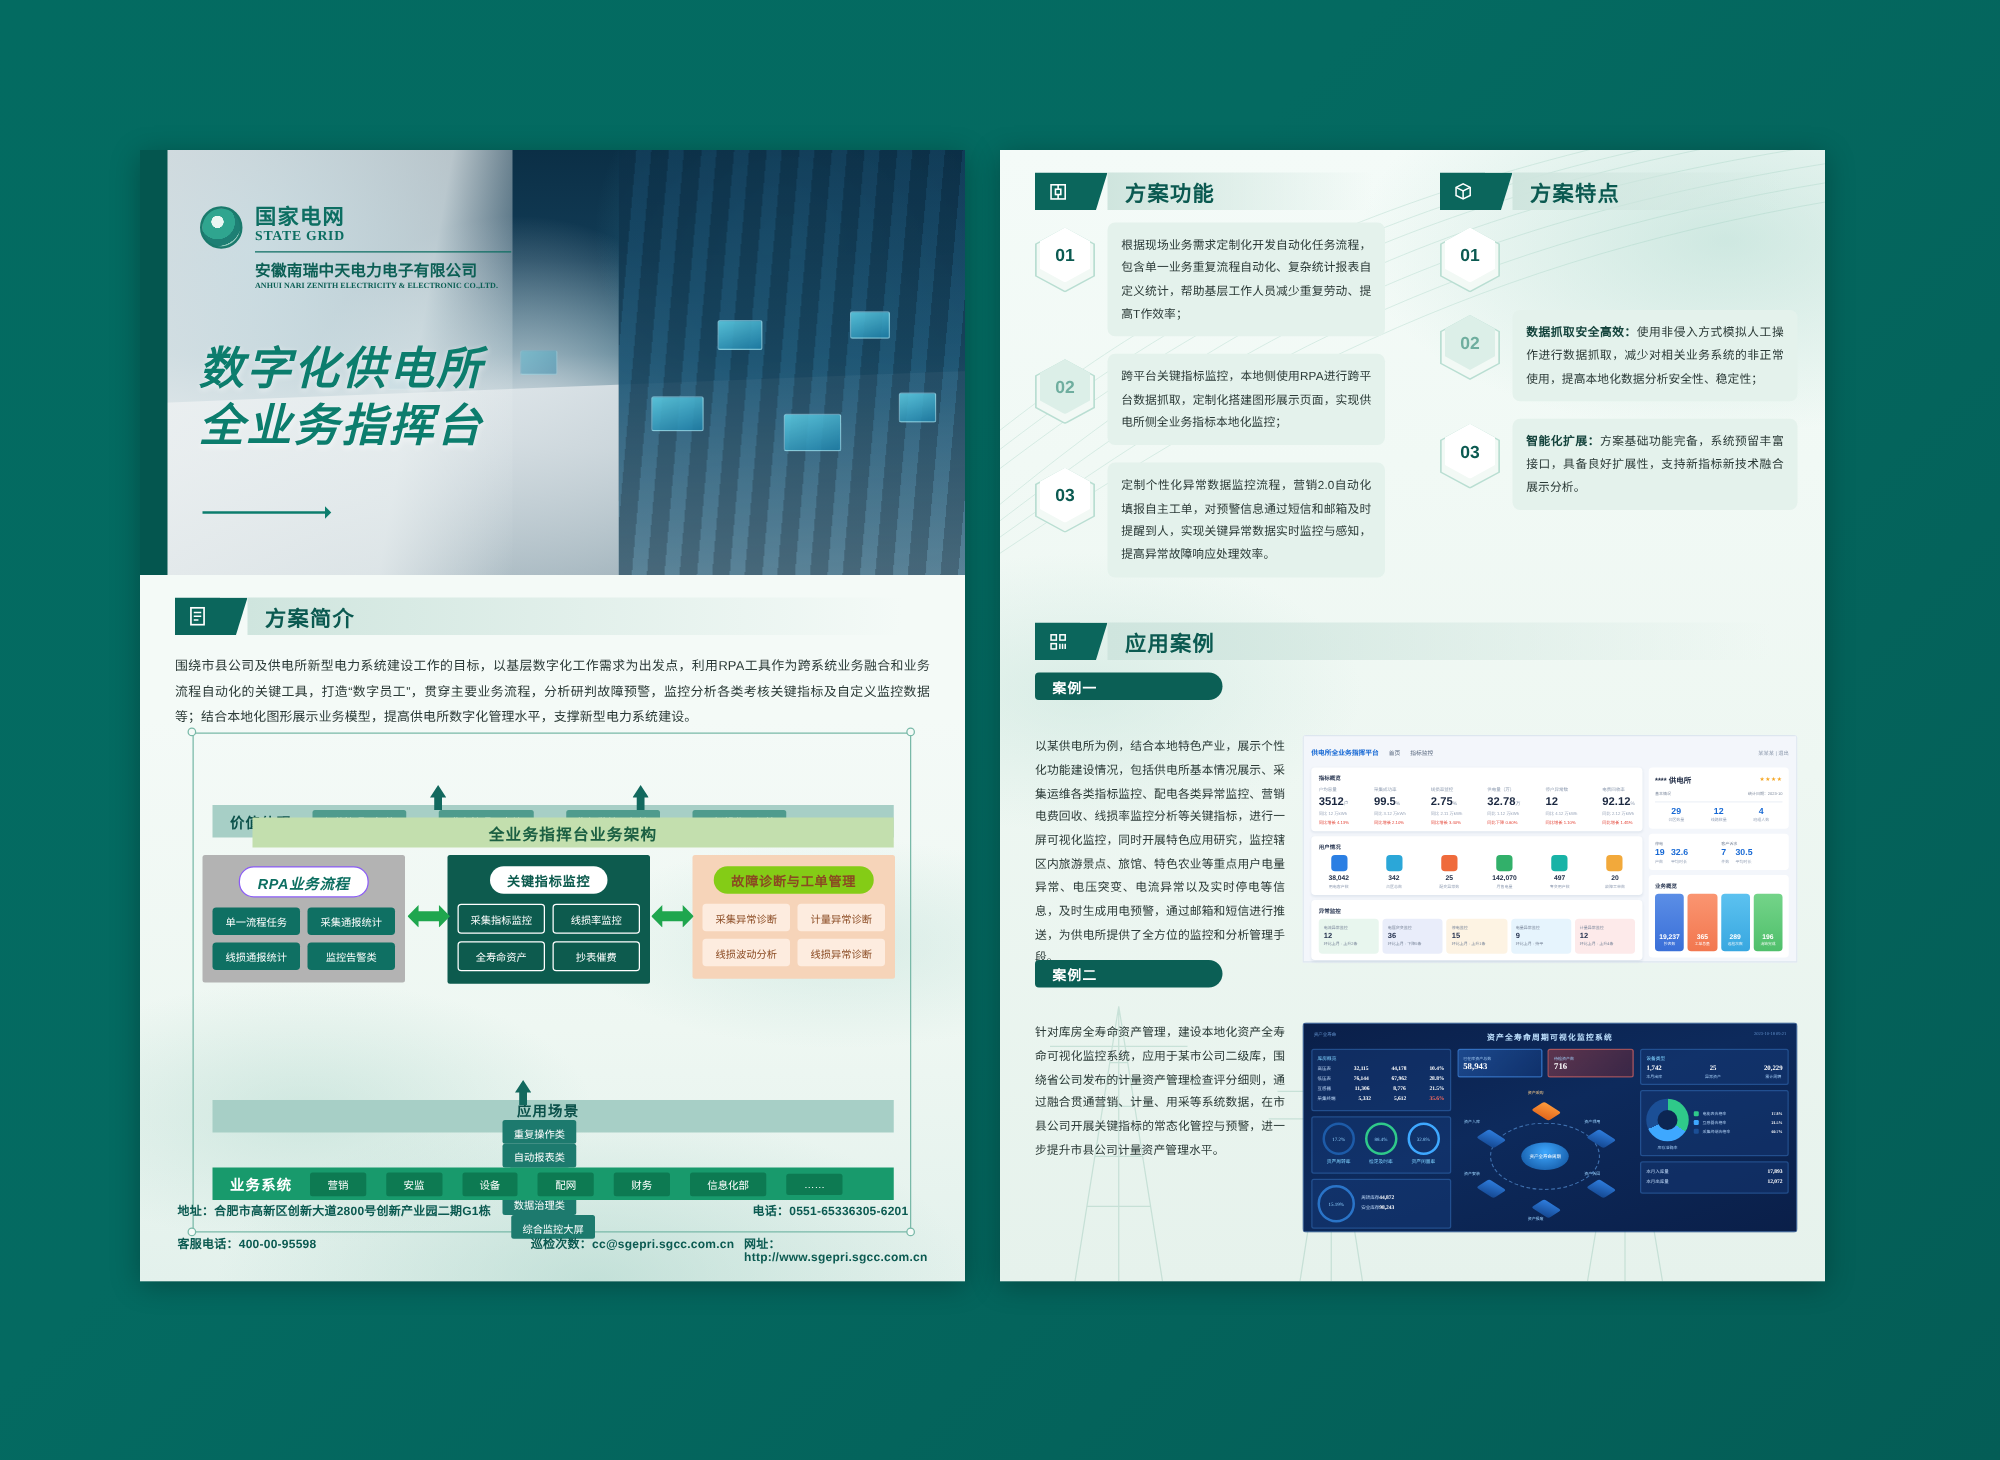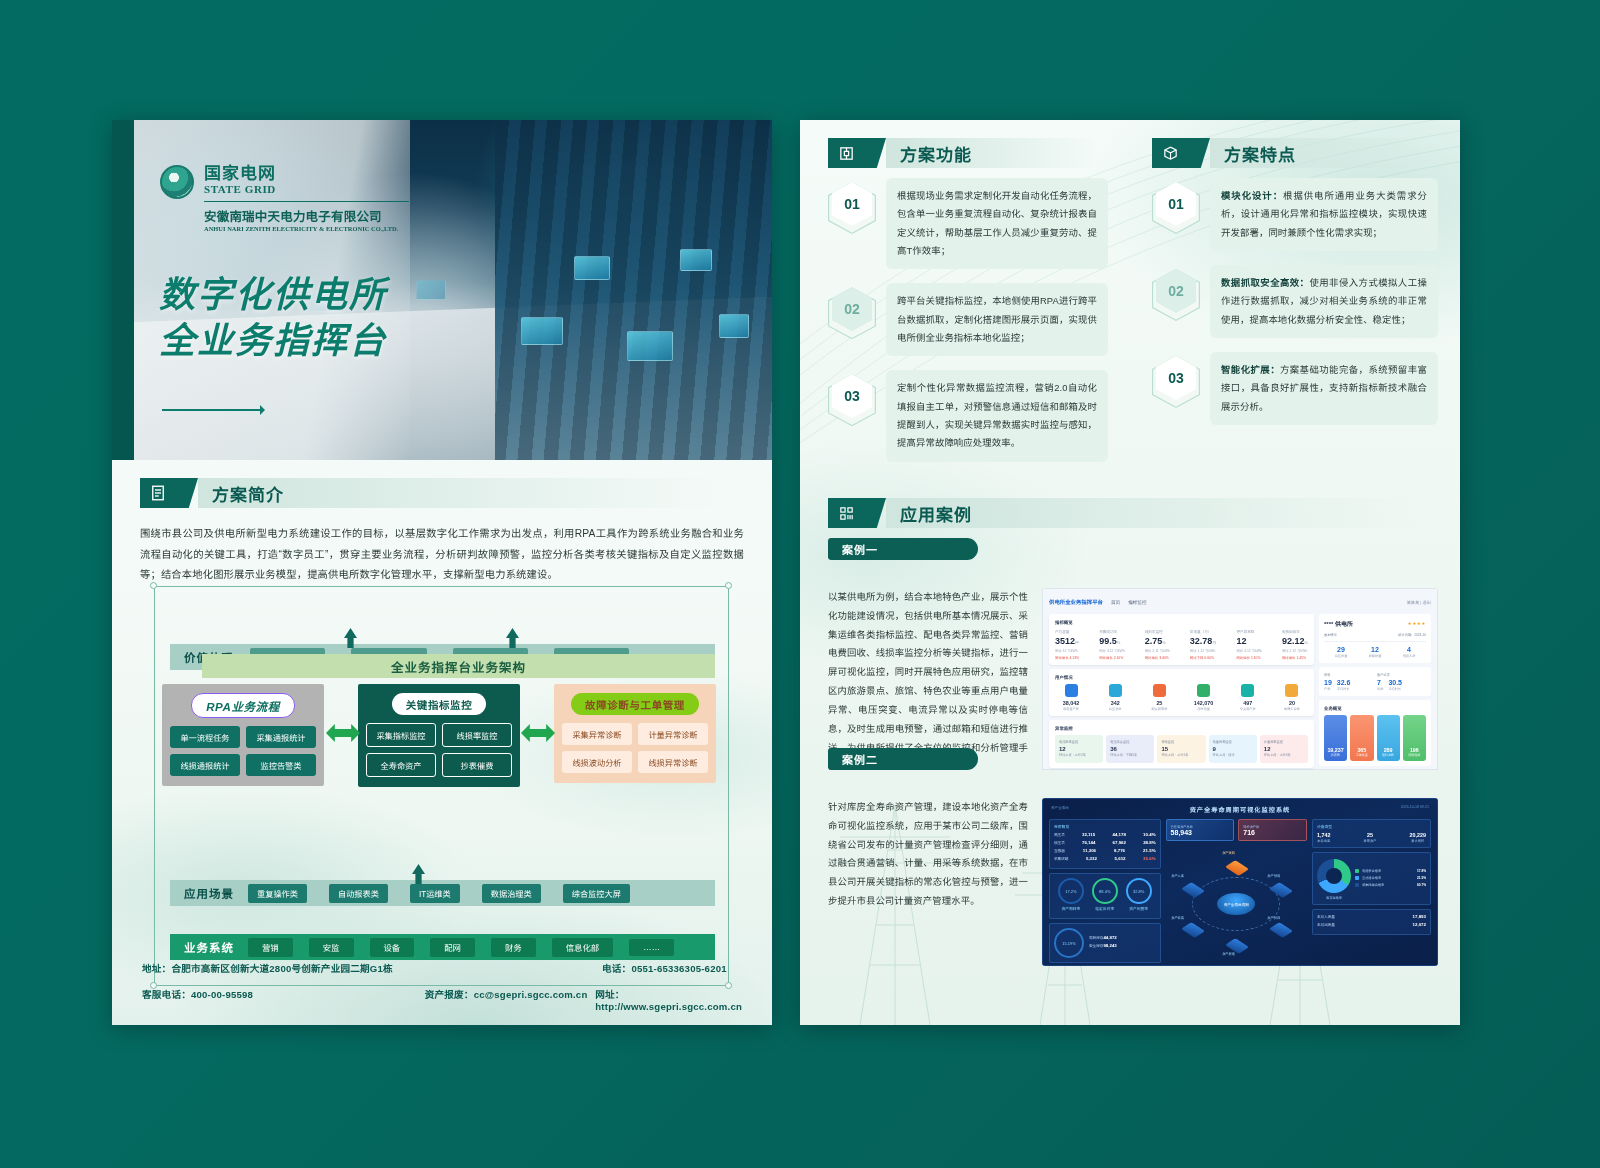--- a/index.html
+++ b/index.html
@@ -103,21 +103,21 @@
   .col-a .col-title{background:#fff;color:#0d6f61;border:1px solid #8b5cf6;font-size:11.5px;font-style:italic;}
   .col-a .cell{background:#0f7063;color:#fff;}
   .col-b{left:218px;width:162px;background:#0d5b4e;}
   .col-b .col-title{background:#fff;color:#0d5b4e;}
   .col-b .cell{background:#0d5b4e;color:#fff;border:1px solid #ffffff;}
   .col-c{left:414px;width:162px;background:#f6d4b9;}
   .col-c .col-title{background:#84cc16;color:#8a4a22;}
   .col-c .cell{background:#fdecdf;color:#8a4a22;}
   .lrArrow{position:absolute;top:148px;width:34px;height:18px;background:#1fa64e;
     clip-path:polygon(0 50%,26% 0,26% 28%,74% 28%,74% 0,100% 50%,74% 100%,74% 72%,26% 72%,26% 100%);}
-  .scene-band{left:30px;top:258px;width:545px;height:26px;background:#a7cfc6;padding:0 8px;}
+  .scene-band{left:30px;top:258px;width:545px;height:26px;background:#a7cfc6;padding:0 8px;flex-direction:column;}
   .scene-band .band-label{color:#0b514a;margin-right:14px;margin-left:6px;}
   .scene-band .chip{background:#1d7a6e;margin-right:22px;font-size:8.2px;}
   .sys-band{left:30px;top:312px;width:545px;height:26px;background:#189a6c;padding:0 8px;}
   .sys-band .band-label{color:#fff;margin-right:14px;margin-left:6px;}
   .sys-band .chip{background:#0d7a52;margin-right:16px;font-size:8.4px;padding:3.5px 14px;}
 
   .p1-footer{position:absolute;left:0;bottom:0;width:660px;height:78px;}
   .p1-foot-inner{position:absolute;left:30px;top:14px;width:600px;}
   .foot-row{display:flex;font-size:9.6px;font-weight:bold;color:#0b5a51;margin-bottom:12px;letter-spacing:.2px;}
   .foot-a{width:285px;} .foot-b{width:175px;} .foot-c{flex:1;}
@@ -371,21 +371,21 @@
           <span class="foot-c">
             <span>电话：</span><span>0551-65336305-6201</span>
           </span>
         </div>
         <div class="foot-row">
           <span class="foot-a">
             <span>客服电话：</span><span>400-00-95598</span>
           </span>
           <span class="foot-b" style="width:0;"></span>
           <span style="width:172px;">
-            <span>资产报废：</span><span>cc@sgepri.sgcc.com.cn</span>
+            <span>巡检次数：</span><span>cc@sgepri.sgcc.com.cn</span>
           </span>
           <span class="foot-c">
             <span>网址：</span><span>http://www.sgepri.sgcc.com.cn</span>
           </span>
         </div>
       </div>
     </div>
   </div>
 
   <div class="page2">
@@ -472,21 +472,20 @@
           <div class="txtbox">定制个性化异常数据监控流程，营销2.0自动化填报自主工单，对预警信息通过短信和邮箱及时提醒到人，实现关键异常数据实时监控与感知，提高异常故障响应处理效率。</div>
         </div>
       </div>
 
       <div class="c-right">
         <div class="item">
           <div class="hexwrap">
               <div class="hex-outline"></div>
               <div class="hex n1">01</div>
             </div>
-          <div class="txtbox"><b>模块化设计：</b><span>根据供电所通用业务大类需求分析，设计通用化异常和指标监控模块，实现快速开发部署，同时兼顾个性化需求实现；</span></div>
         </div>
         <div class="item">
           <div class="hexwrap">
               <div class="hex-outline"></div>
               <div class="hex" style="background:#dcefe8;color:#6fae9f;">02</div>
             </div>
           <div class="txtbox"><b>数据抓取安全高效：</b><span>使用非侵入方式模拟人工操作进行数据抓取，减少对相关业务系统的非正常使用，提高本地化数据分析安全性、稳定性；</span></div>
         </div>
         <div class="item">
           <div class="hexwrap">
@@ -718,21 +717,21 @@
                         </div>
                     </div>
                   </div>
                 </div>
               </div>
             </div>
           </div>
         </div>
       </div>
 
-      <div class="case-wrap" style="top:628px;">
+      <div class="case-wrap" style="top:648px;font-family:Liberation Serif, serif;">
         <div class="case-tab">案例二</div>
         <div class="case-body">
           <div class="case-text">针对库房全寿命资产管理，建设本地化资产全寿命可视化监控系统，应用于某市公司二级库，围绕省公司发布的计量资产管理检查评分细则，通过融合贯通营销、计量、用采等系统数据，在市县公司开展关键指标的常态化管控与预警，进一步提升市县公司计量资产管理水平。</div>
           <div class="shot">
             <div class="dash2">
               <span class="d2-corner" style="left:8px;">资产全寿命</span>
               <span class="d2-corner" style="right:8px;">2023-10-18 09:21</span>
               <div class="d2-title">资产全寿命周期可视化监控系统</div>
               <div class="d2-grid">
                 <div class="d2-l">

